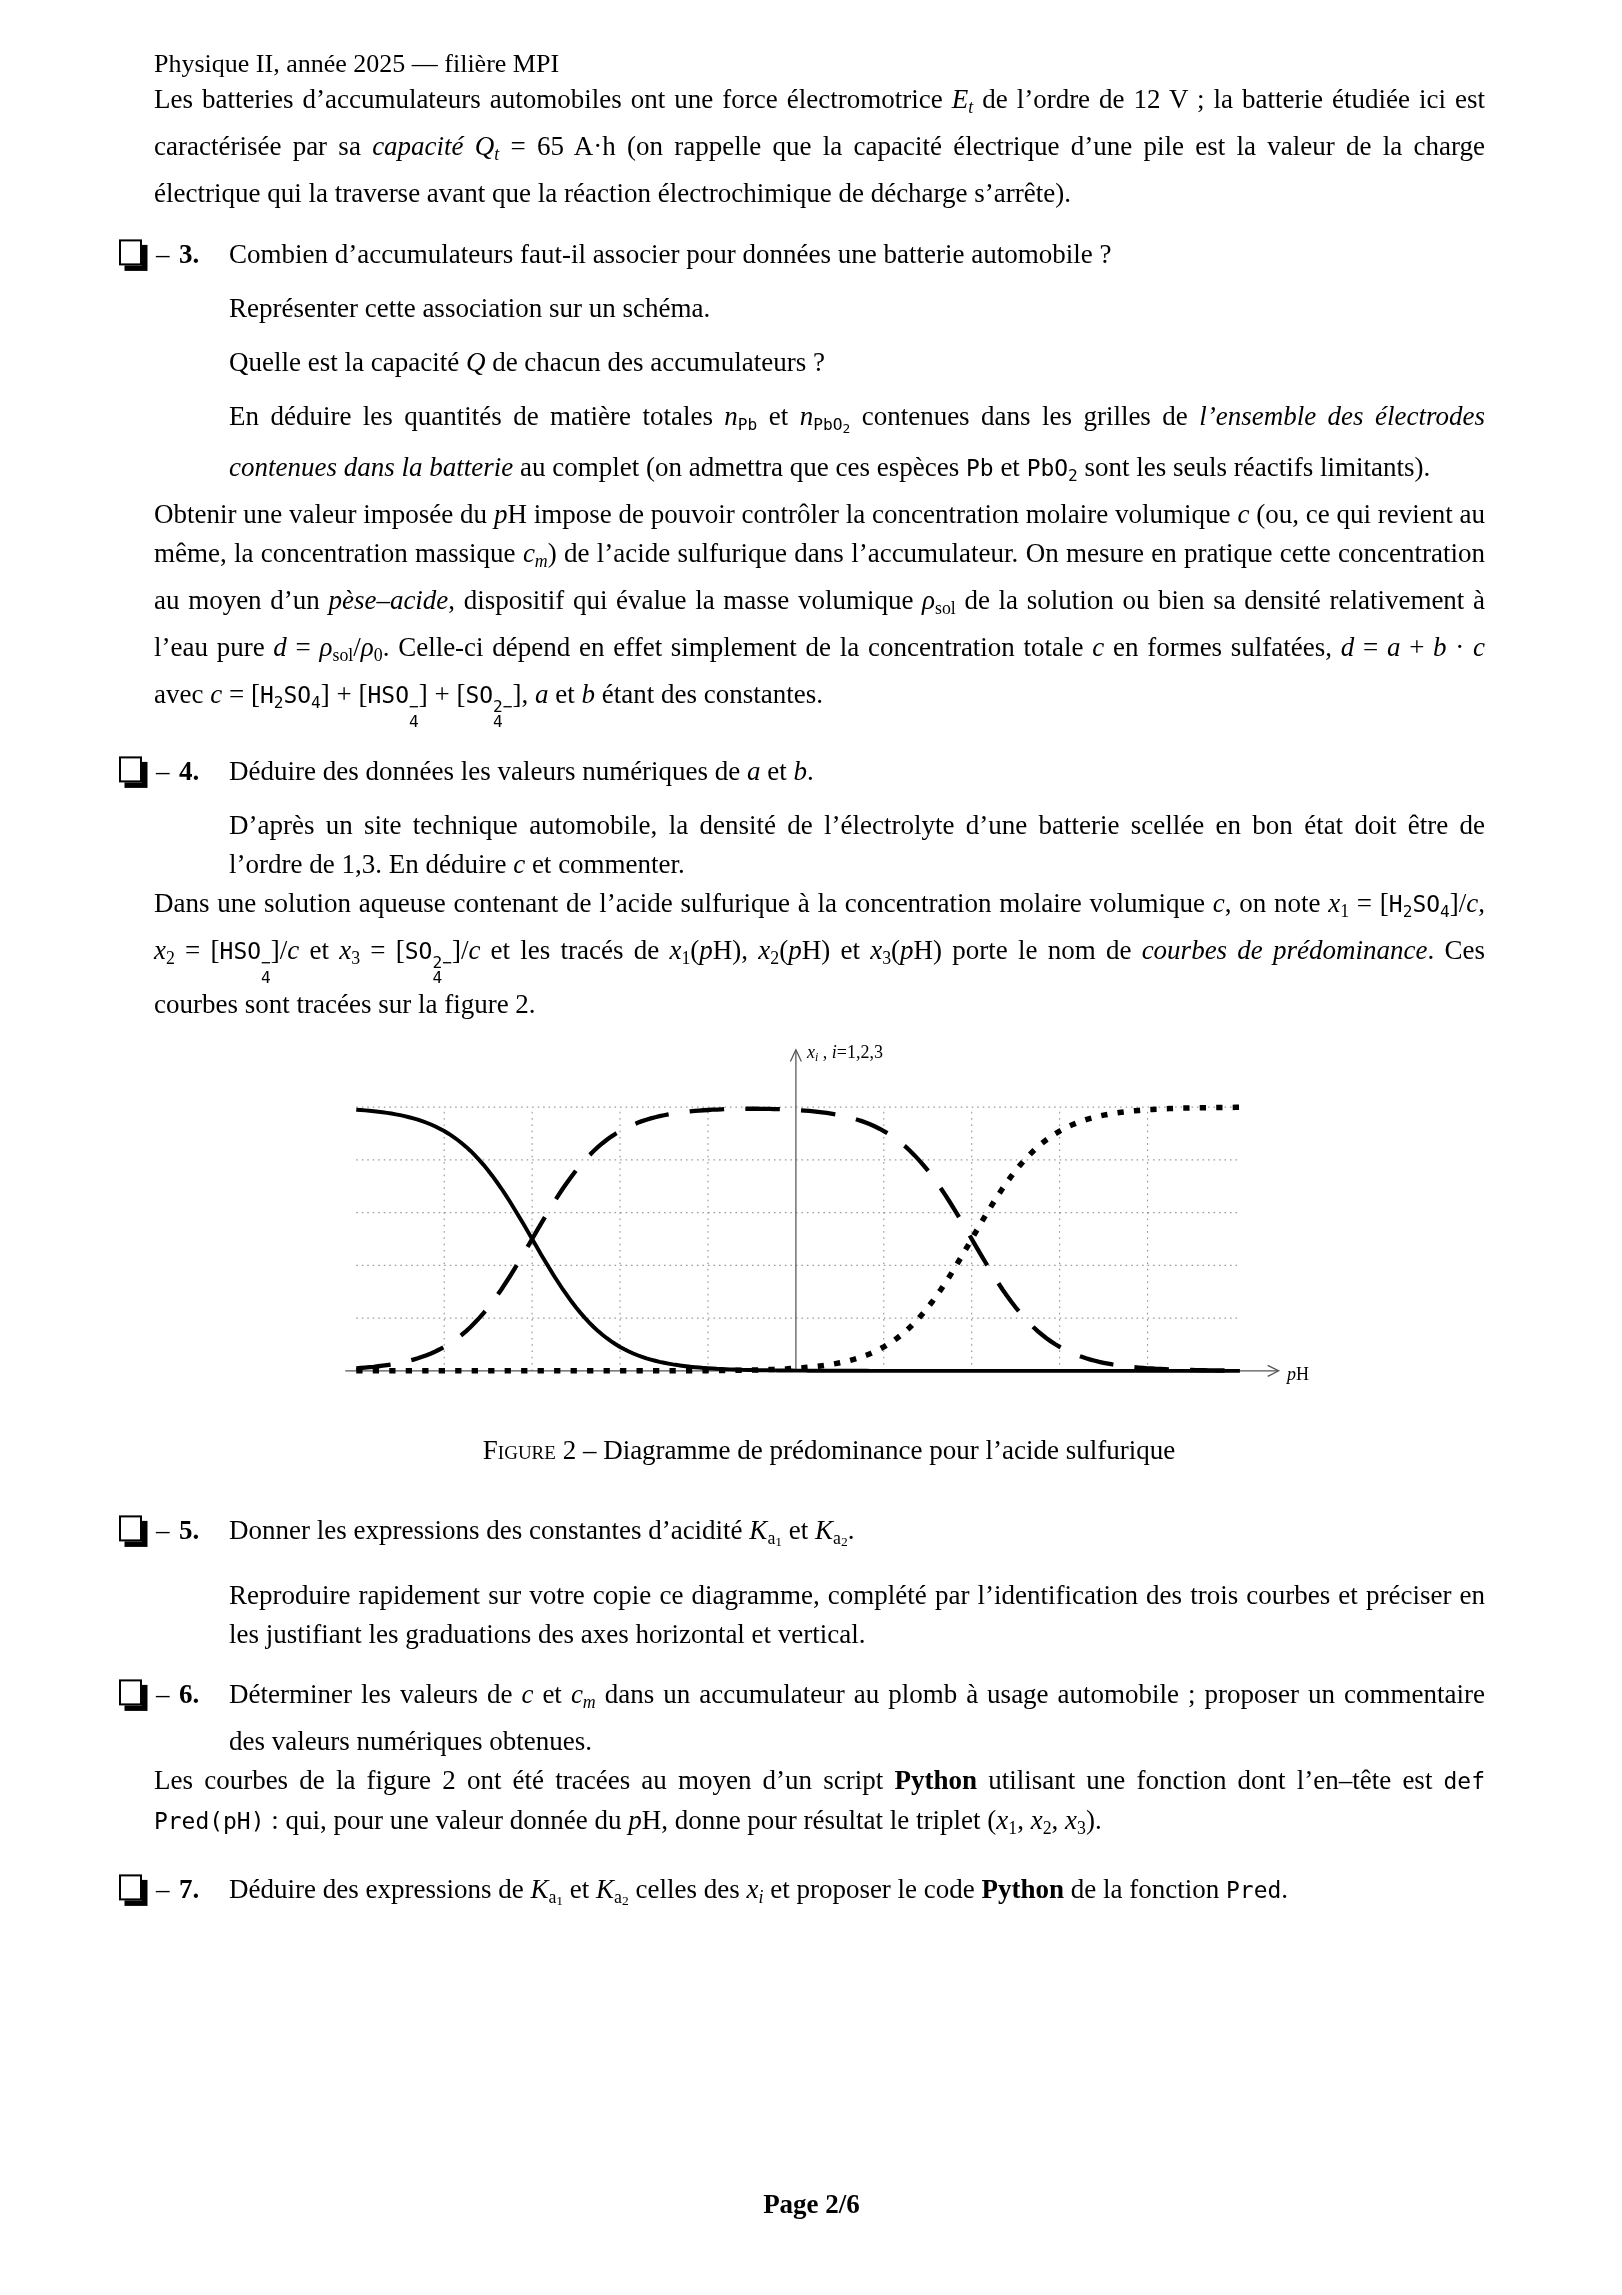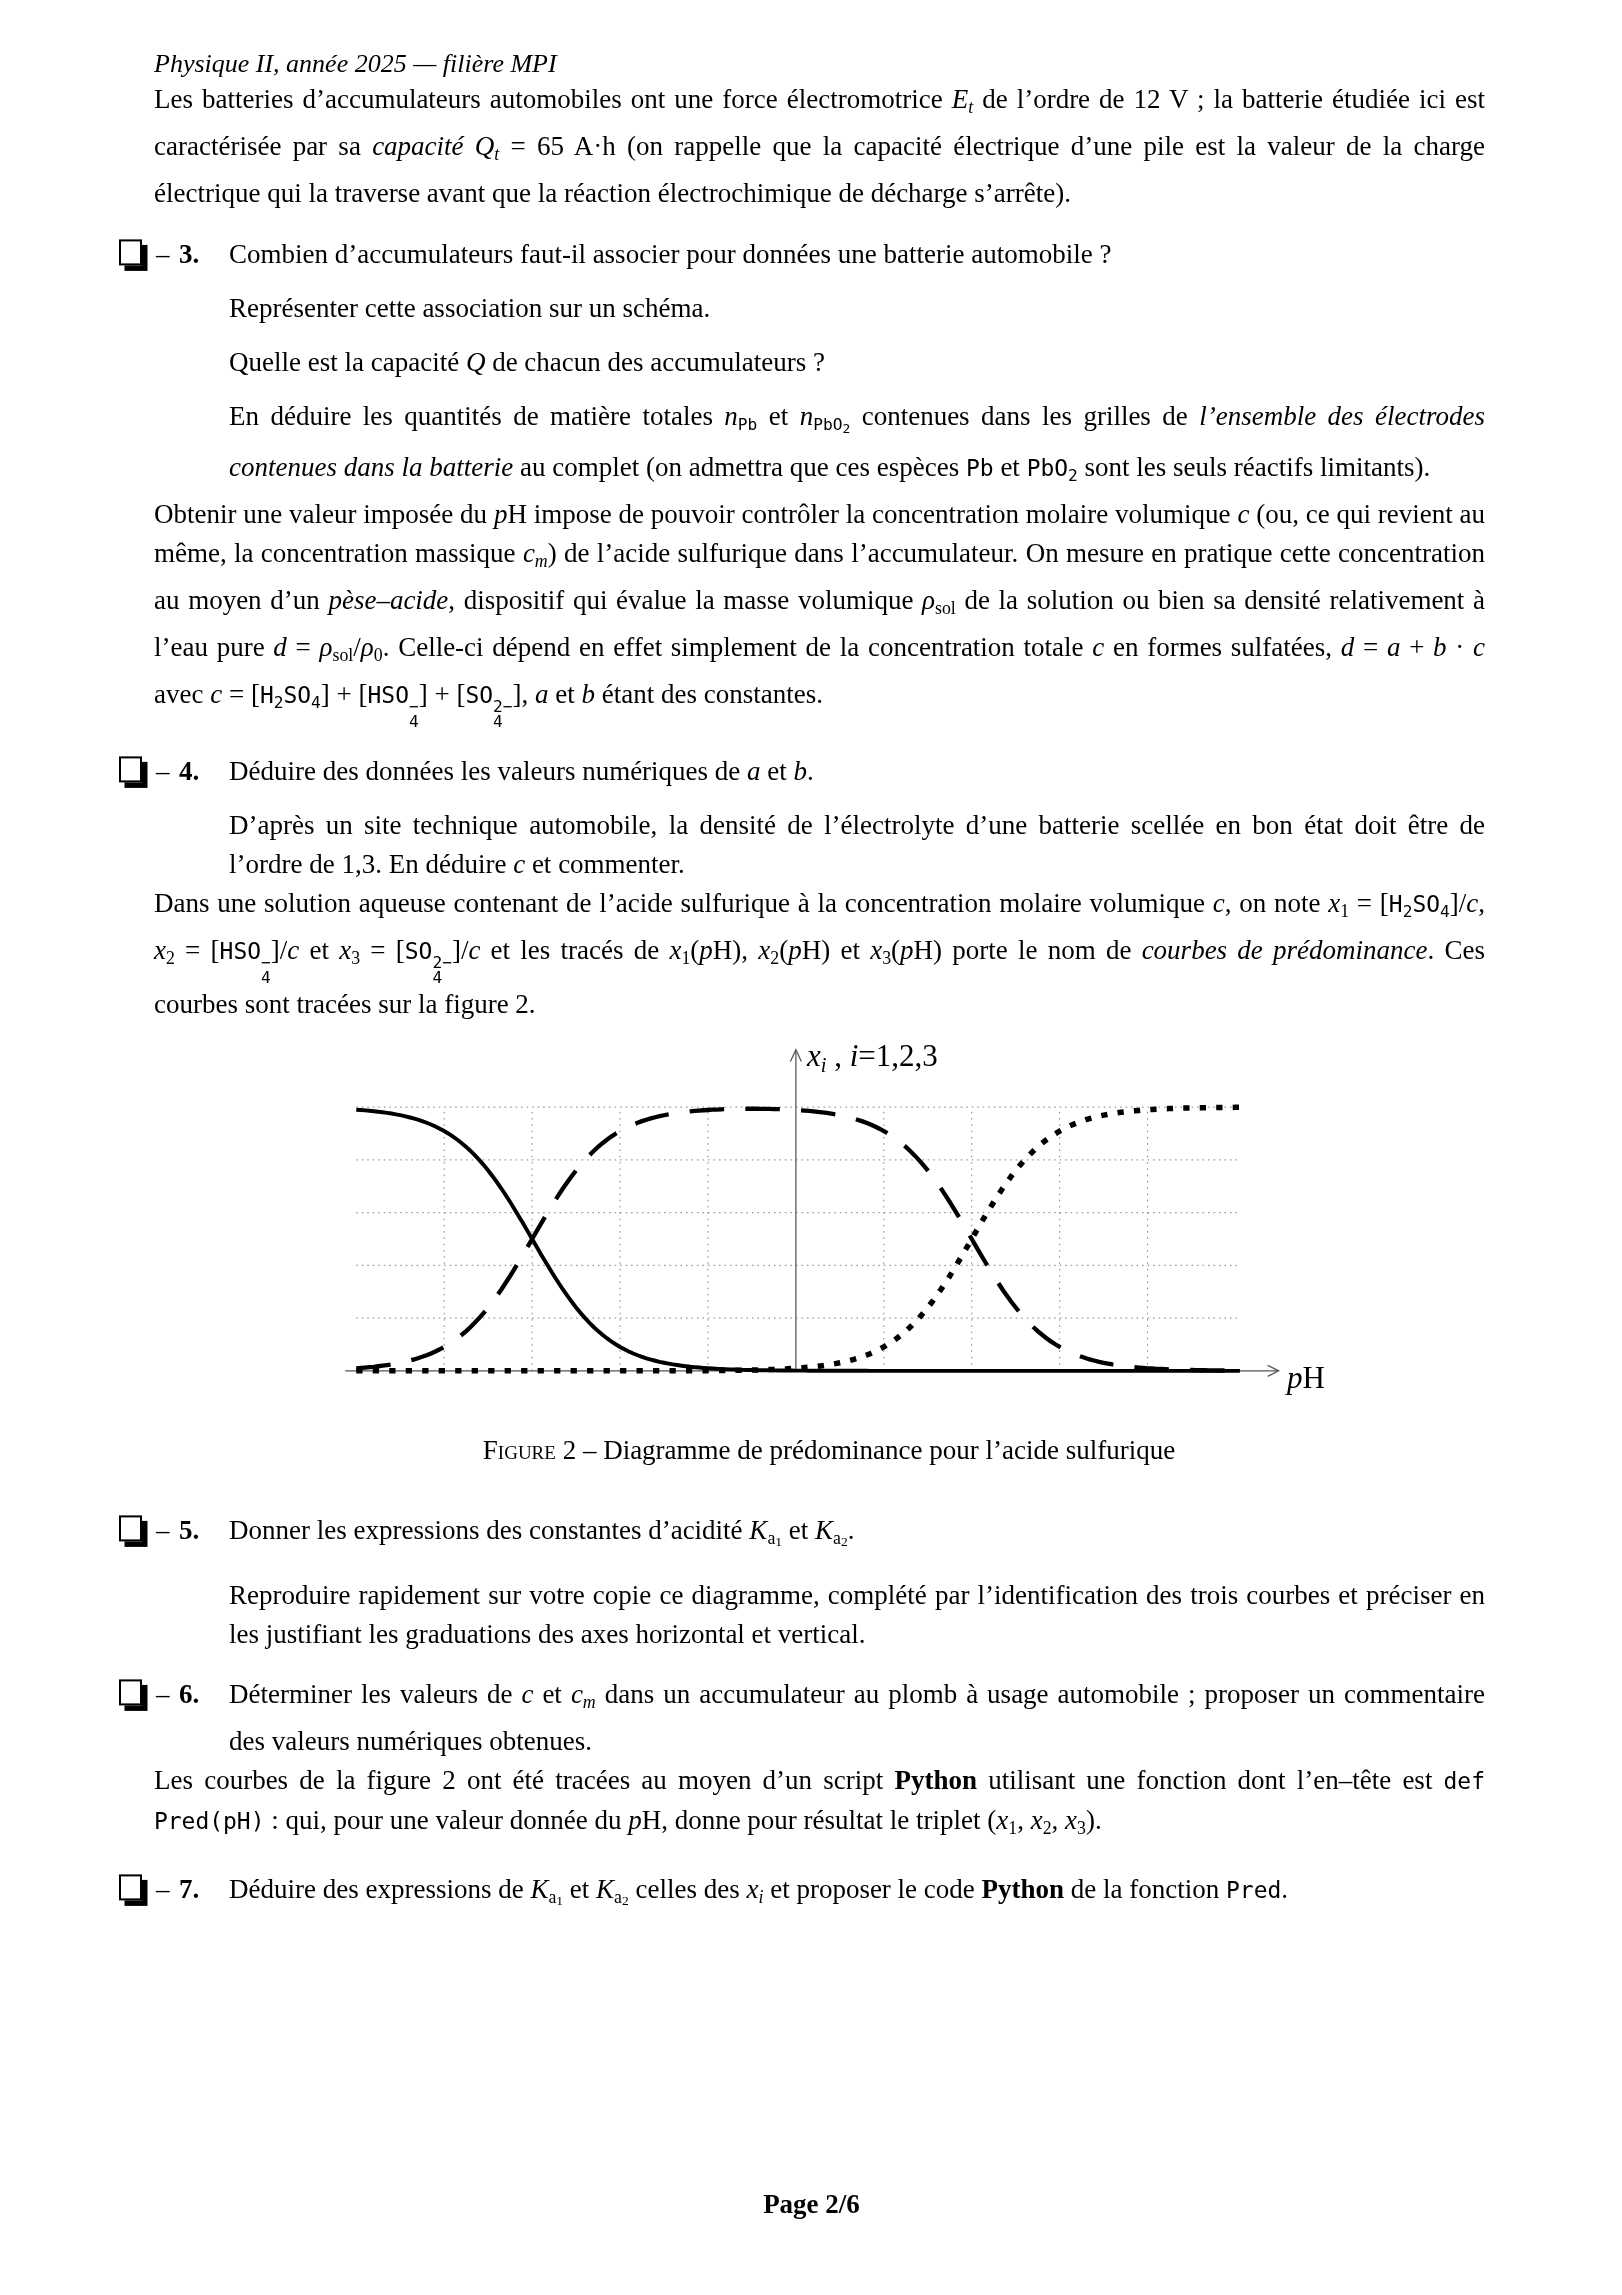--- a/index.html
+++ b/index.html
@@ -1,21 +1,21 @@
 <!DOCTYPE html>
 <html lang="fr" style="font-size:12.6px"><head>
 <meta charset="utf-8">
 <style>
   html,body{margin:0;padding:0;background:#e8e8e8;}
   .page{
     position:relative; width:1623px; height:2295px; background:#ffffff; color:#000;
     font-family:"Liberation Serif", serif; font-size:27px; overflow:hidden;
   }
   .content{padding:0 138px 0 154px;}
-  .header{margin-top:47px; font-style:italic; font-size:26px; line-height:33px;}
+  .header{margin-top:47px; font-size:26px; line-height:33px;}
   p.body{margin:0; text-align:justify; line-height:39px;}
   .p-intro{margin-top:86px;}
   .p-ph{margin-top:17.3px;}
   .p-predominance{margin-top:17.3px;}
   .p-python{margin-top:17.3px;}
   .question{display:flex; margin-left:-35px;}
   .q3{margin-top:22px;} .q4{margin-top:22px;} .q5{margin-top:41px;}
   .q6{margin-top:20.4px;} .q7{margin-top:22px;}
   .qlabel{flex:0 0 110px; white-space:nowrap; line-height:39px;}
   .qbox{display:inline-block; width:19px; height:22px; border:2.7px solid #000;
@@ -35,21 +35,21 @@
   .tt{font-family:"DejaVu Sans Mono", monospace; font-size:85%;}
   .ttsub{font-family:"DejaVu Sans Mono", monospace; font-size:60%; vertical-align:-0.32em;}
   .ttsubsub{font-family:"DejaVu Sans Mono", monospace; font-size:48%; vertical-align:-0.6em;}
   .sc{font-variant-caps:small-caps;margin-left:19px;}
   .stack{display:inline-flex; flex-direction:column; align-items:flex-start;
          font-family:"DejaVu Sans Mono", monospace; font-size:60%; line-height:0.95;
          vertical-align:-0.55em;}
   
   .figure{position:relative; width:997px; height:369px; margin:14px 0 0 339px;}
   .figure svg{position:absolute; left:0; top:0;}
-  .axis-label{position:absolute; font-size:31px; line-height:36px; white-space:nowrap;}
+  .axis-label{position:absolute; font-size:18px; line-height:28px; white-space:nowrap;}
   .ylab{left:468px; top:0;}
   .xlab{left:948px; top:322px;}
   .hgrid{stroke:#9a9a9a; stroke-width:1.4; stroke-dasharray:2 5;}
   .vgrid{stroke:#7d7d7d; stroke-width:1.2; stroke-dasharray:2 6;}
   .axis{stroke:#555; stroke-width:1.6; fill:none;}
   .curve-solid{stroke:#000; stroke-width:5; fill:none;}
   .curve-dash{stroke:#000; stroke-width:5.5; stroke-dasharray:44 27; fill:none;}
   .curve-dot{stroke:#000; stroke-width:7; stroke-dasharray:8 13; fill:none;}
   .caption{margin-top:23.6px; text-align:center; line-height:39px;}
   .footer{position:absolute; left:0; bottom:75px; width:100%; text-align:center; font-weight:bold;}

